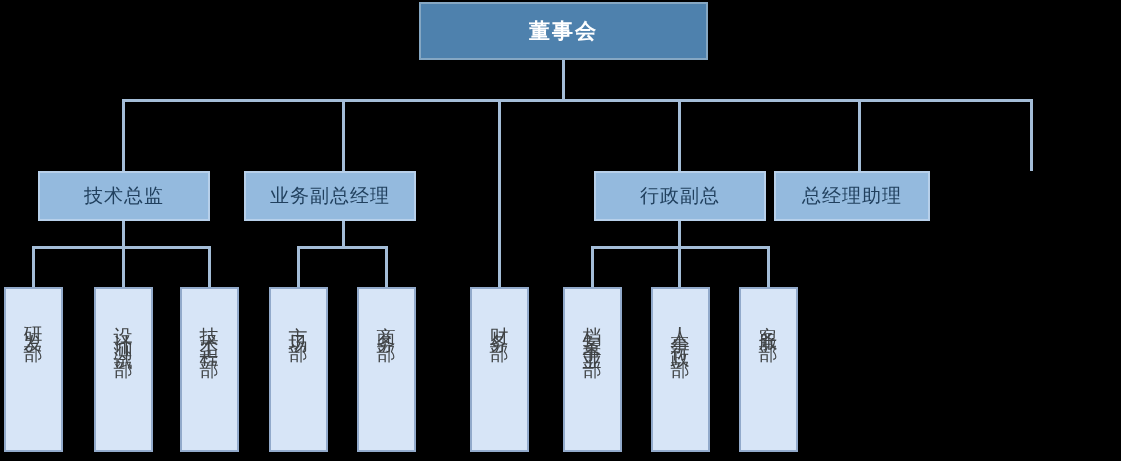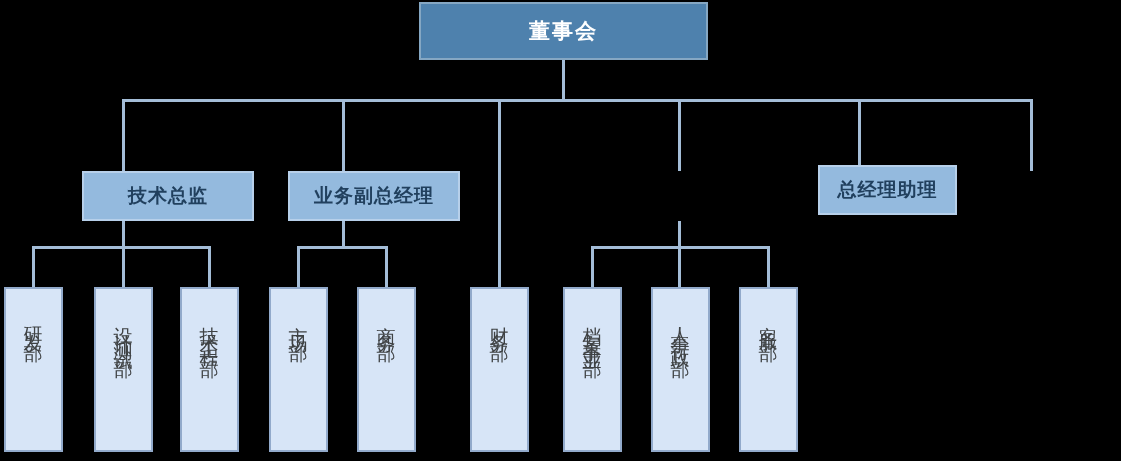--- a/index.html
+++ b/index.html
@@ -14,21 +14,21 @@
   .canvas{position:relative;width:1121px;height:461px;background:var(--bg);overflow:hidden;padding-left:20px;}
 
   .node{position:absolute;box-sizing:border-box;display:flex;align-items:center;justify-content:center;}
 
   .node-root{
     background:var(--root-fill);border:2px solid var(--root-border);
     color:var(--root-text);font-weight:bold;font-size:21px;letter-spacing:2px;
   }
   .node-manager{
     background:var(--manager-fill);border:2px solid var(--manager-border);
-    color:var(--manager-text);font-weight:bold;font-size:19px;letter-spacing:1px;margin-left:44px;
+    color:var(--manager-text);font-weight:normal;font-size:19px;letter-spacing:1px;
   }
   .node-dept{
     background:var(--dept-fill);border:2px solid var(--dept-border);
     color:var(--dept-text);font-size:19px;
     align-items:flex-start;padding-top:22px;
   }
   .node-dept .vlabel{
     writing-mode:vertical-rl;text-orientation:upright;letter-spacing:8px;line-height:1;
   }
   .line{position:absolute;background:var(--connector);}
@@ -67,21 +67,24 @@
   <div class="node node-root" style="left:419px;top:2px;width:289px;height:58px;">
     <span>董事会</span>
   </div>
 
   <div class="node node-manager" style="left:38px;top:171px;width:172px;height:50px;">
     <span>技术总监</span>
   </div>
   <div class="node node-manager" style="left:244px;top:171px;width:172px;height:50px;">
     <span>业务副总经理</span>
   </div>
-  <div class="node node-manager" style="left:774px;top:165px;width:139px;height:50px;">
+  <div class="node node-manager" style="left:594px;top:171px;width:172px;height:50px;">
+    <span>行政副总</span>
+  </div>
+  <div class="node node-manager" style="left:774px;top:171px;width:156px;height:50px;">
     <span>总经理助理</span>
   </div>
 
   <div class="node node-dept" style="left:4px;top:287px;width:59px;height:165px;">
     <span class="vlabel">研发部</span>
   </div>
   <div class="node node-dept" style="left:94px;top:287px;width:59px;height:165px;">
     <span class="vlabel">设计测试部</span>
   </div>
   <div class="node node-dept" style="left:180px;top:287px;width:59px;height:165px;">

